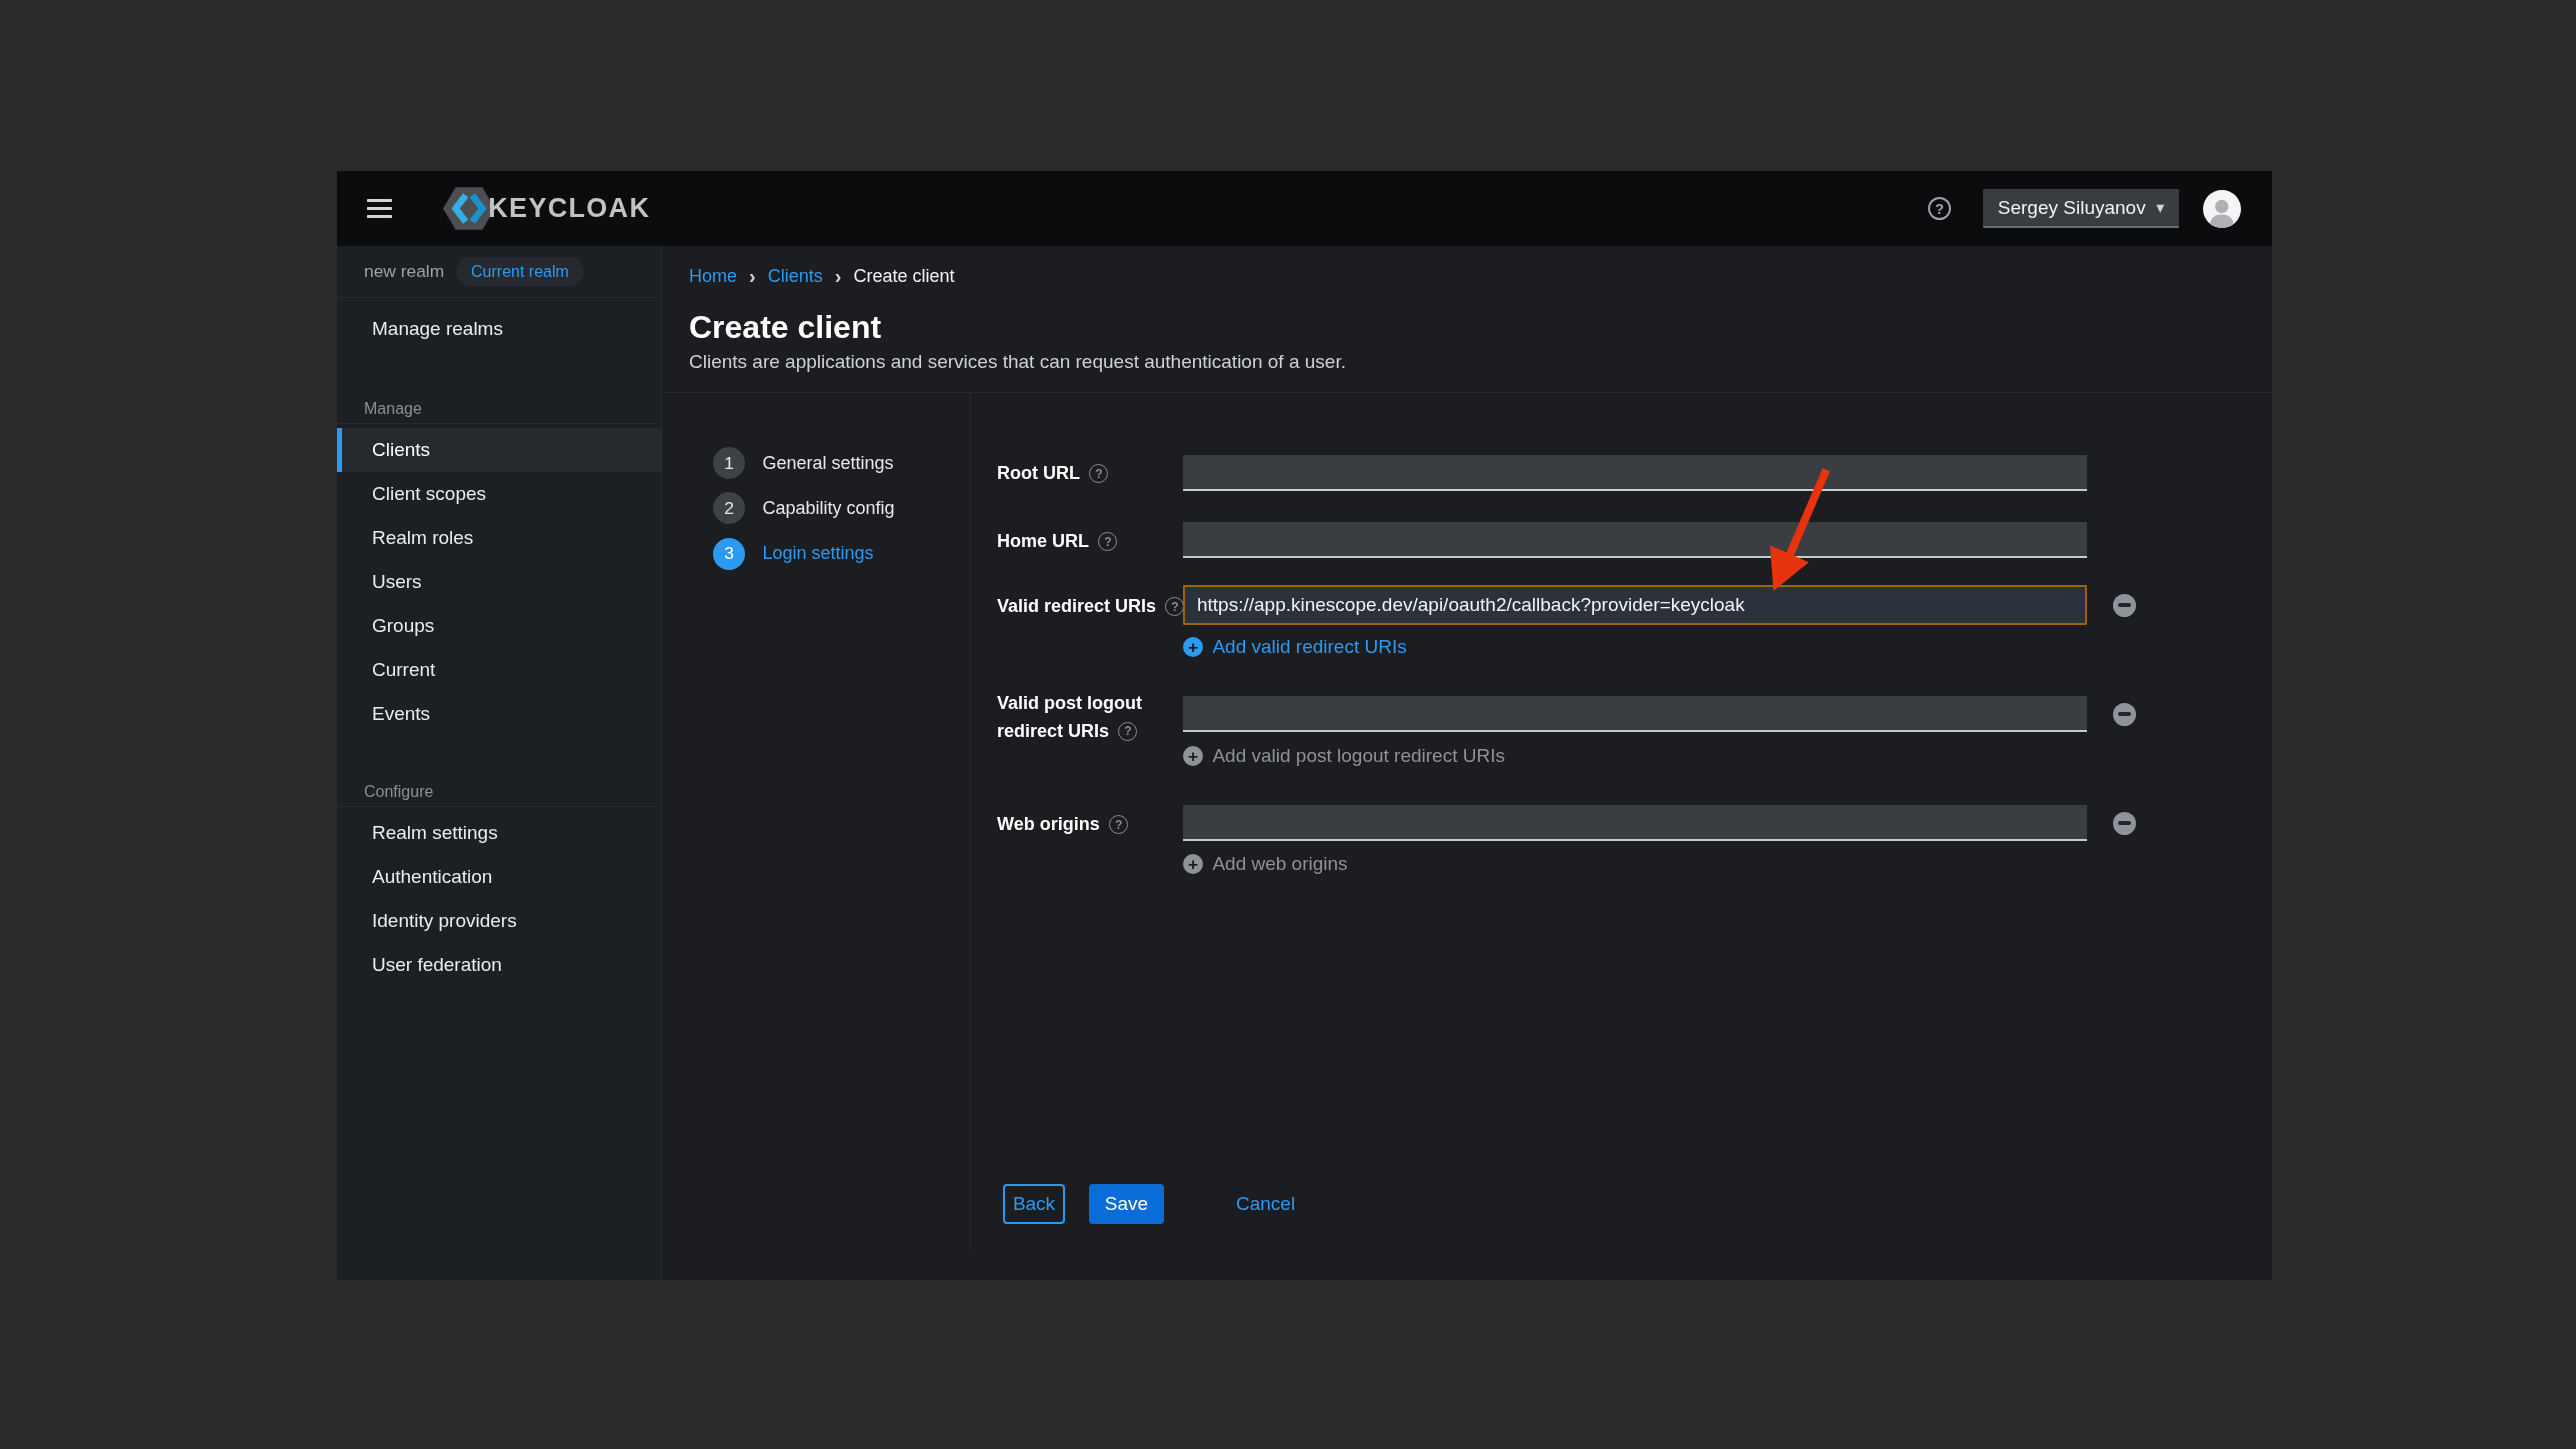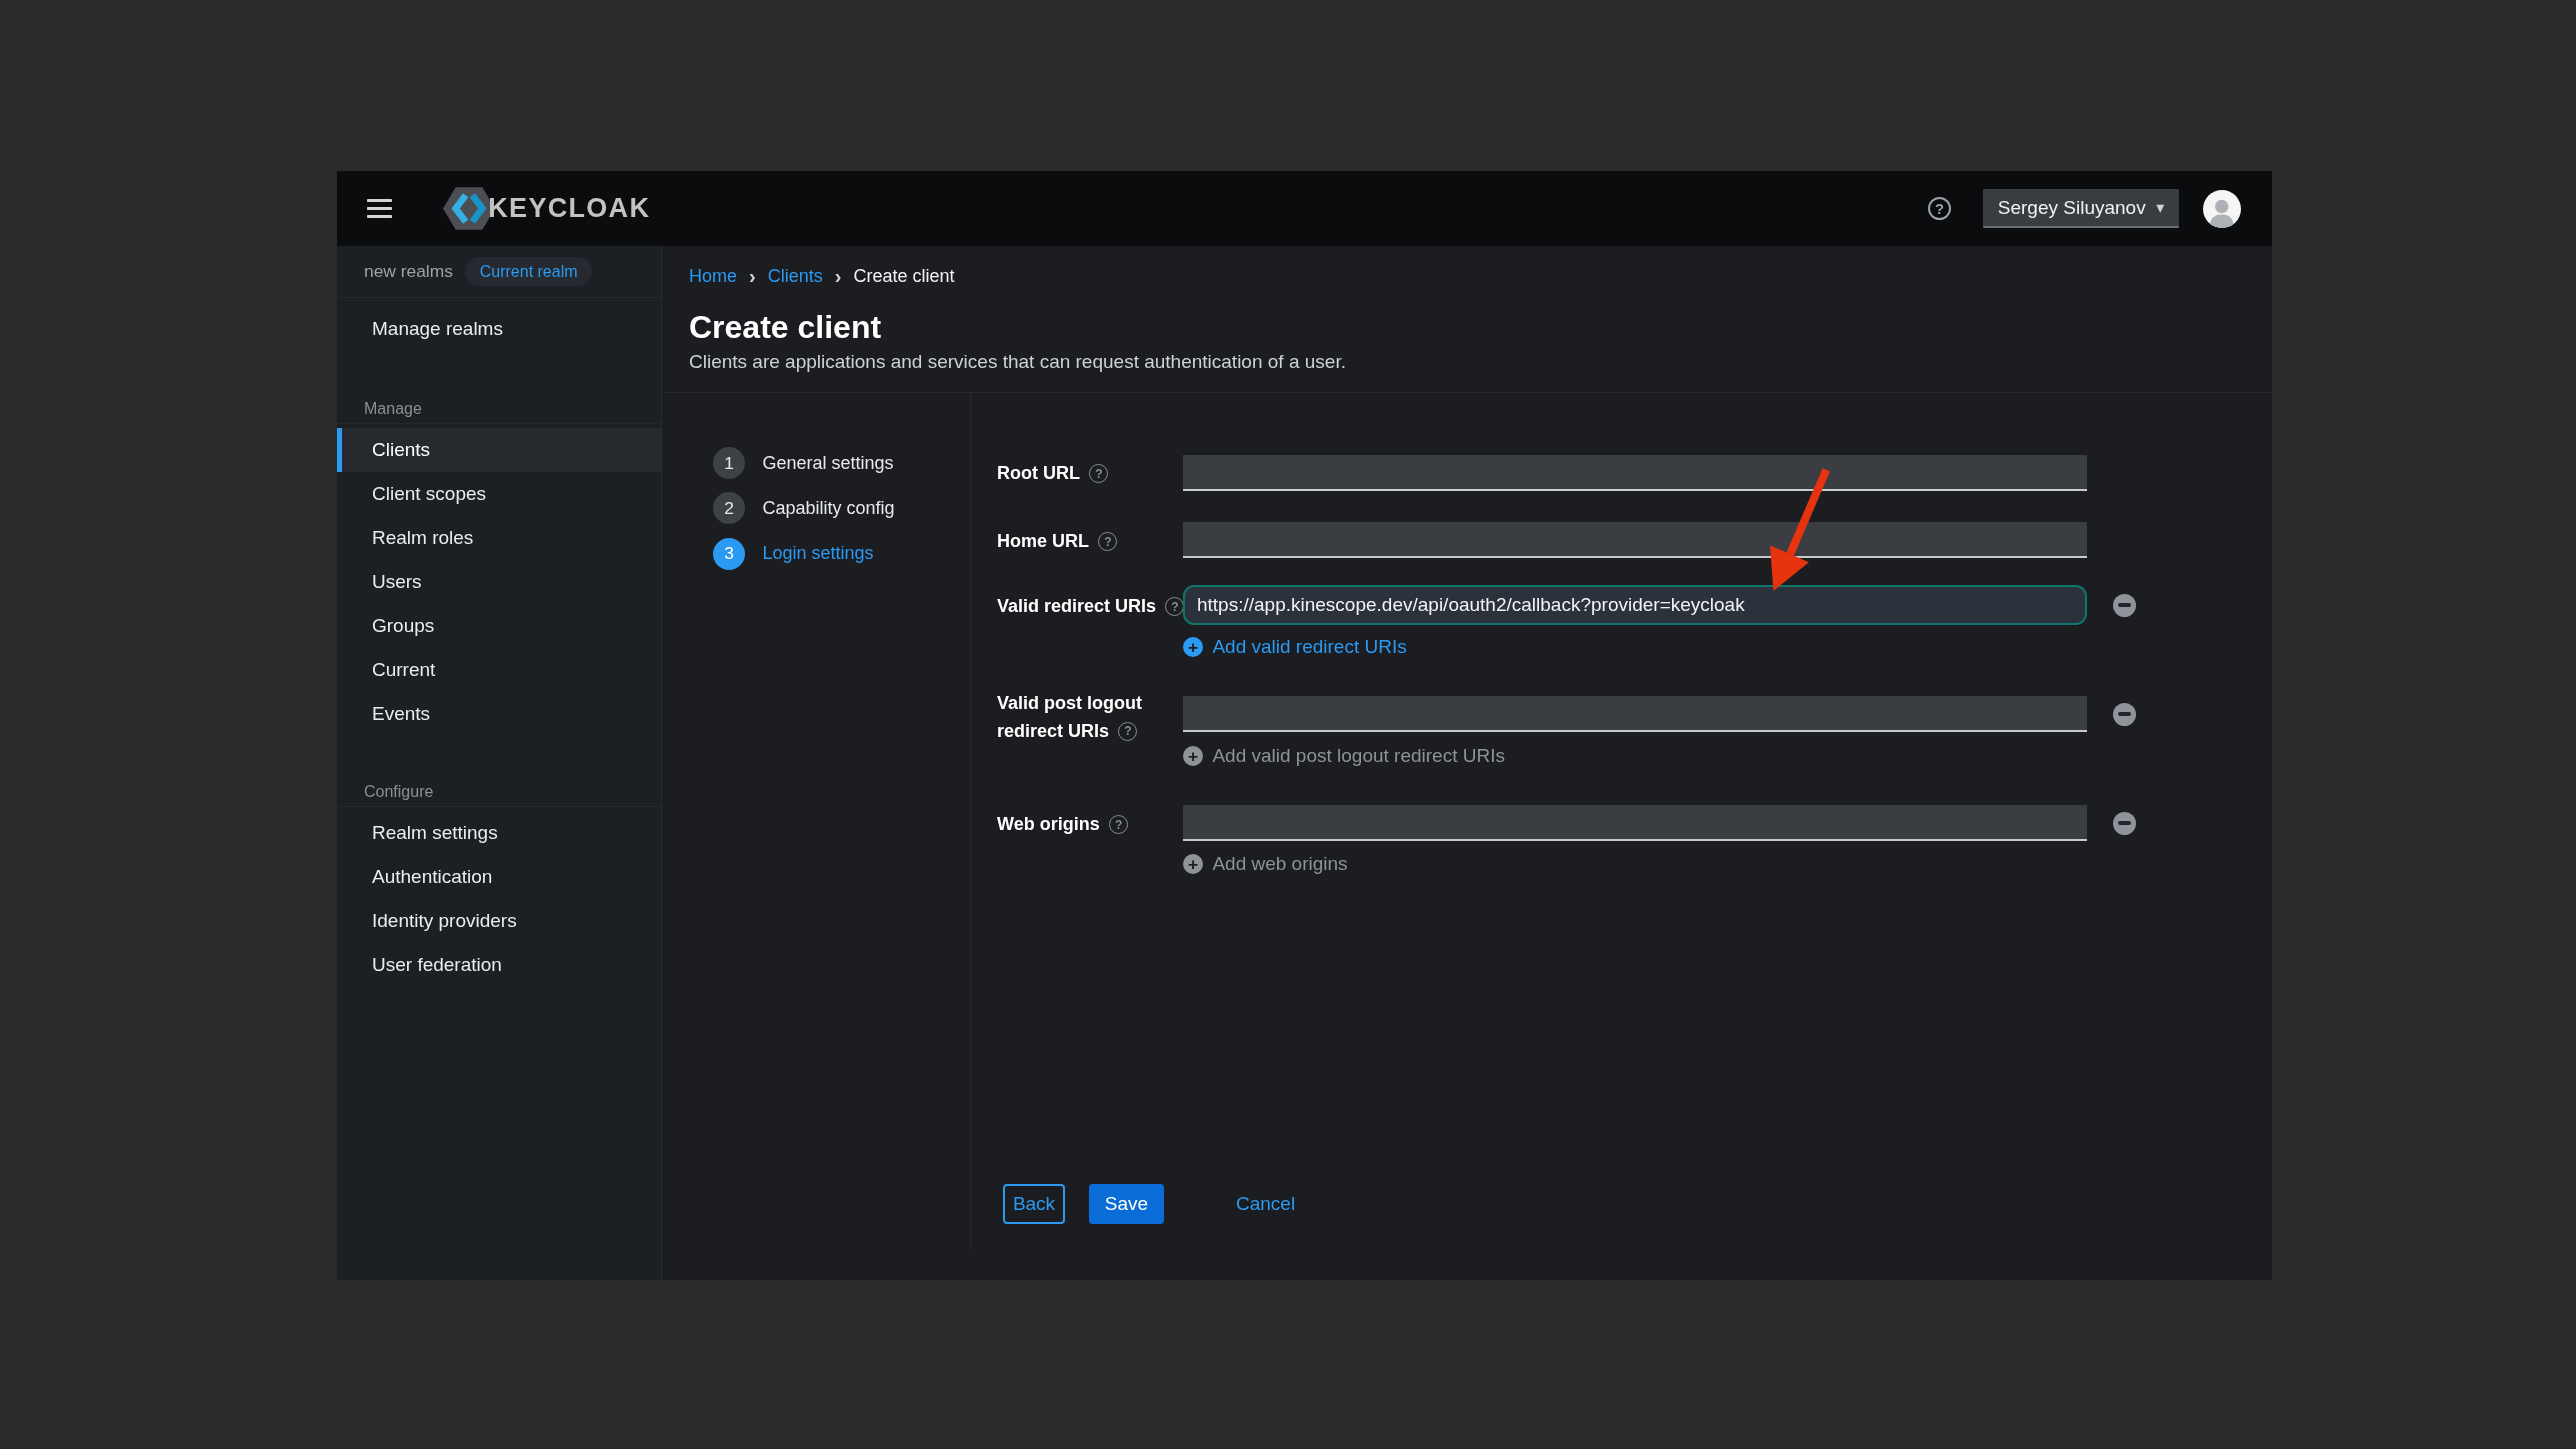--- a/index.html
+++ b/index.html
@@ -55,21 +55,21 @@
   .wizard-step.active .step-circle { background:#2b9af3; color:#fff; }
   .wizard-step.active .step-label { color:#2b9af3; }
   .wizard-divider { position:absolute; left:306px; top:146px; height:860px; border-left:1.3px solid #27292d; }
 
   
   .form-label { position:absolute; left:333px; font-size:18px; font-weight:bold; color:#fff; display:flex; align-items:center; white-space:nowrap; }
   .q-icon { width:19px; height:19px; border:1.3px solid #8a8d90; border-radius:50%; color:#8a8d90; font-size:12px; font-weight:bold;
     display:inline-flex; align-items:center; justify-content:center; margin-left:9.4px; flex:none; }
   .text-input { position:absolute; left:519px; width:904px; height:36px; background:#3a3d42; border:none;
     border-bottom:2px solid #c9cacb; color:#f2f3f4; font-size:19px; font-family:"Liberation Sans", sans-serif; padding:0 12px; }
-  .text-input.focused { height:40px; background:#2c323c; border:2px solid #0f766e; border-radius:11px; }
+  .text-input.focused { height:40px; background:#2c323c; border:2px solid #a16207; border-radius:1px; }
   .add-link { position:absolute; left:519px; display:flex; align-items:center; font-size:19px; cursor:pointer; }
   .add-link .plus-circle { width:20px; height:20px; border-radius:50%; display:flex; align-items:center; justify-content:center;
     font-size:17.4px; font-weight:bold; color:#1b1d21; margin-right:9.4px; flex:none; }
   .add-link.enabled { color:#2b9af3; }
   .add-link.enabled .plus-circle { background:#2b9af3; }
   .add-link.disabled { color:#8f9297; }
   .add-link.disabled .plus-circle { background:#8f9297; }
   .minus-btn { position:absolute; left:1449px; width:23px; height:23px; border-radius:50%; background:#90939a; border:none; cursor:pointer; }
   .minus-btn::after { content:""; position:absolute; left:4.7px; right:4.7px; top:9.4px; height:4px; border-radius:2px; background:#22252a; }
 
@@ -109,21 +109,21 @@
     <div class="avatar">
       <svg width="29.5" height="31" viewBox="0 0 44 46">
         <circle cx="22" cy="14" r="10" fill="#aeb1b6"></circle>
         <path d="M4 46 C4 30 12 26 22 26 C32 26 40 30 40 46 Z" fill="#aeb1b6"></path>
       </svg>
     </div>
   </div>
 
   <nav class="sidebar">
     <div class="realm-row">
-      <span class="realm-name">new realms</span>
+      <span class="realm-name">new realm</span>
       <span class="realm-badge">Current realm</span>
     </div>
     <div class="nav-item tall">Manage realms</div>
 
     <div class="nav-group-header">Manage</div>
     <div class="nav-divider"></div>
     <div class="nav-list">
       <div class="nav-item active">Clients</div>
       <div class="nav-item">Client scopes</div>
       <div class="nav-item">Realm roles</div>

